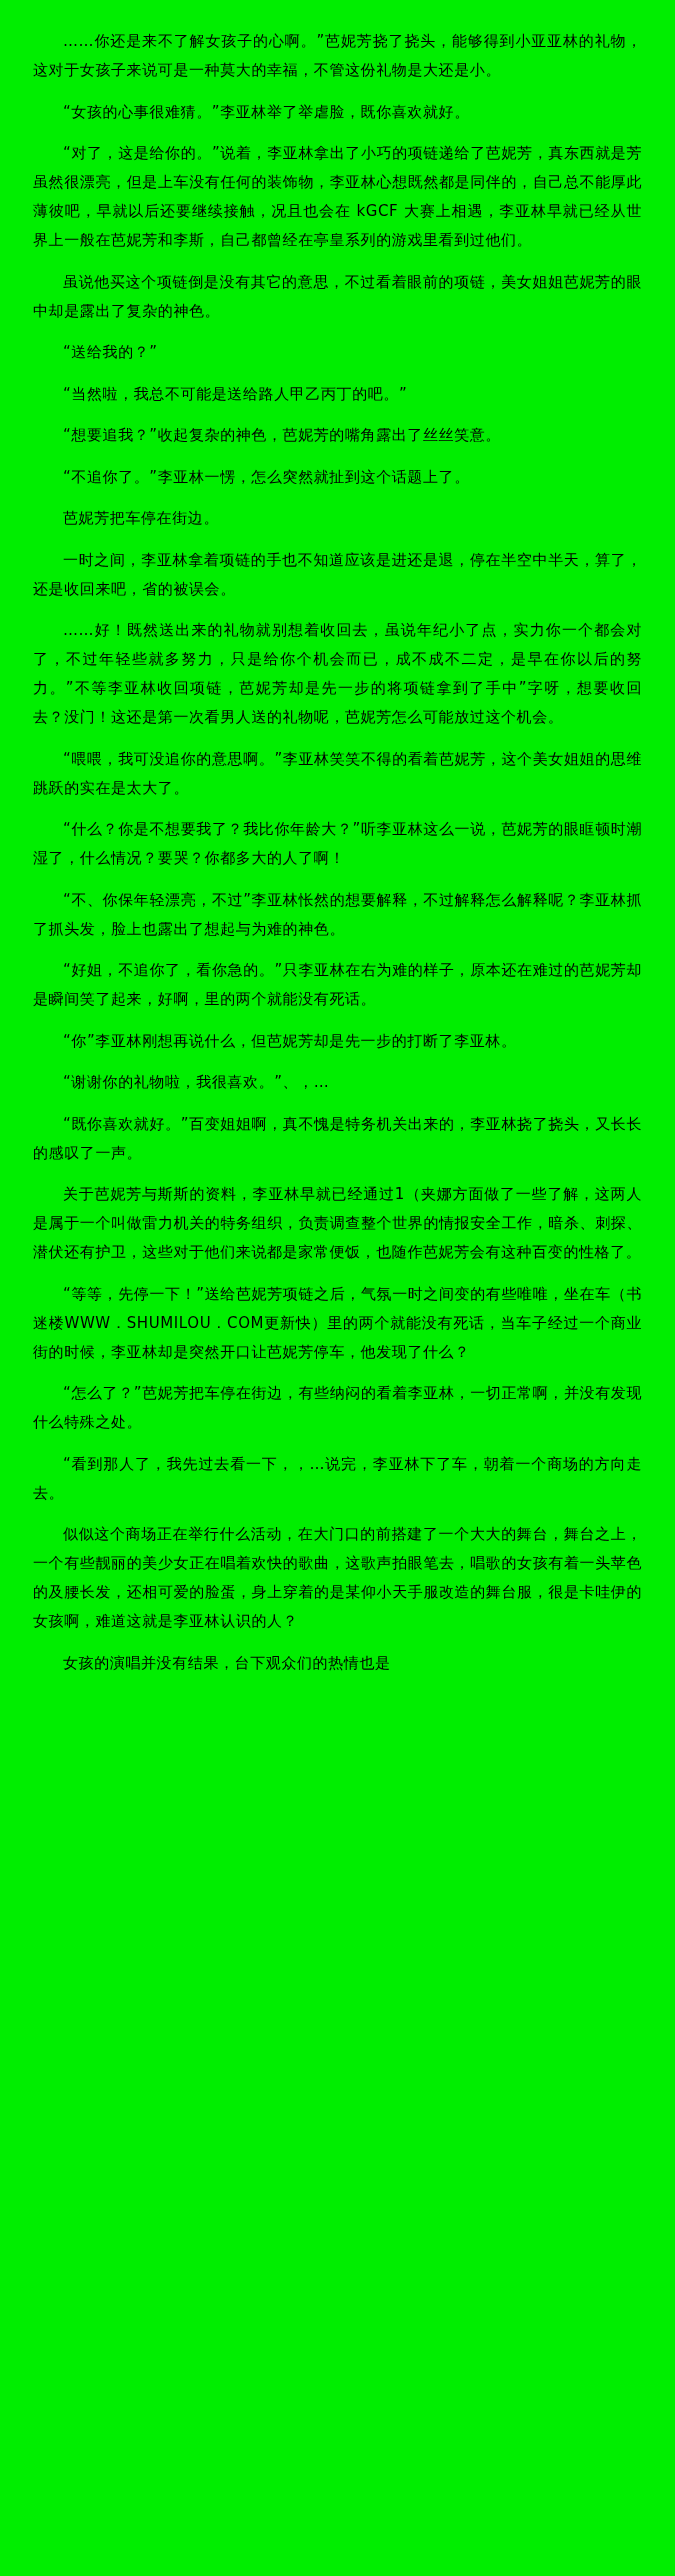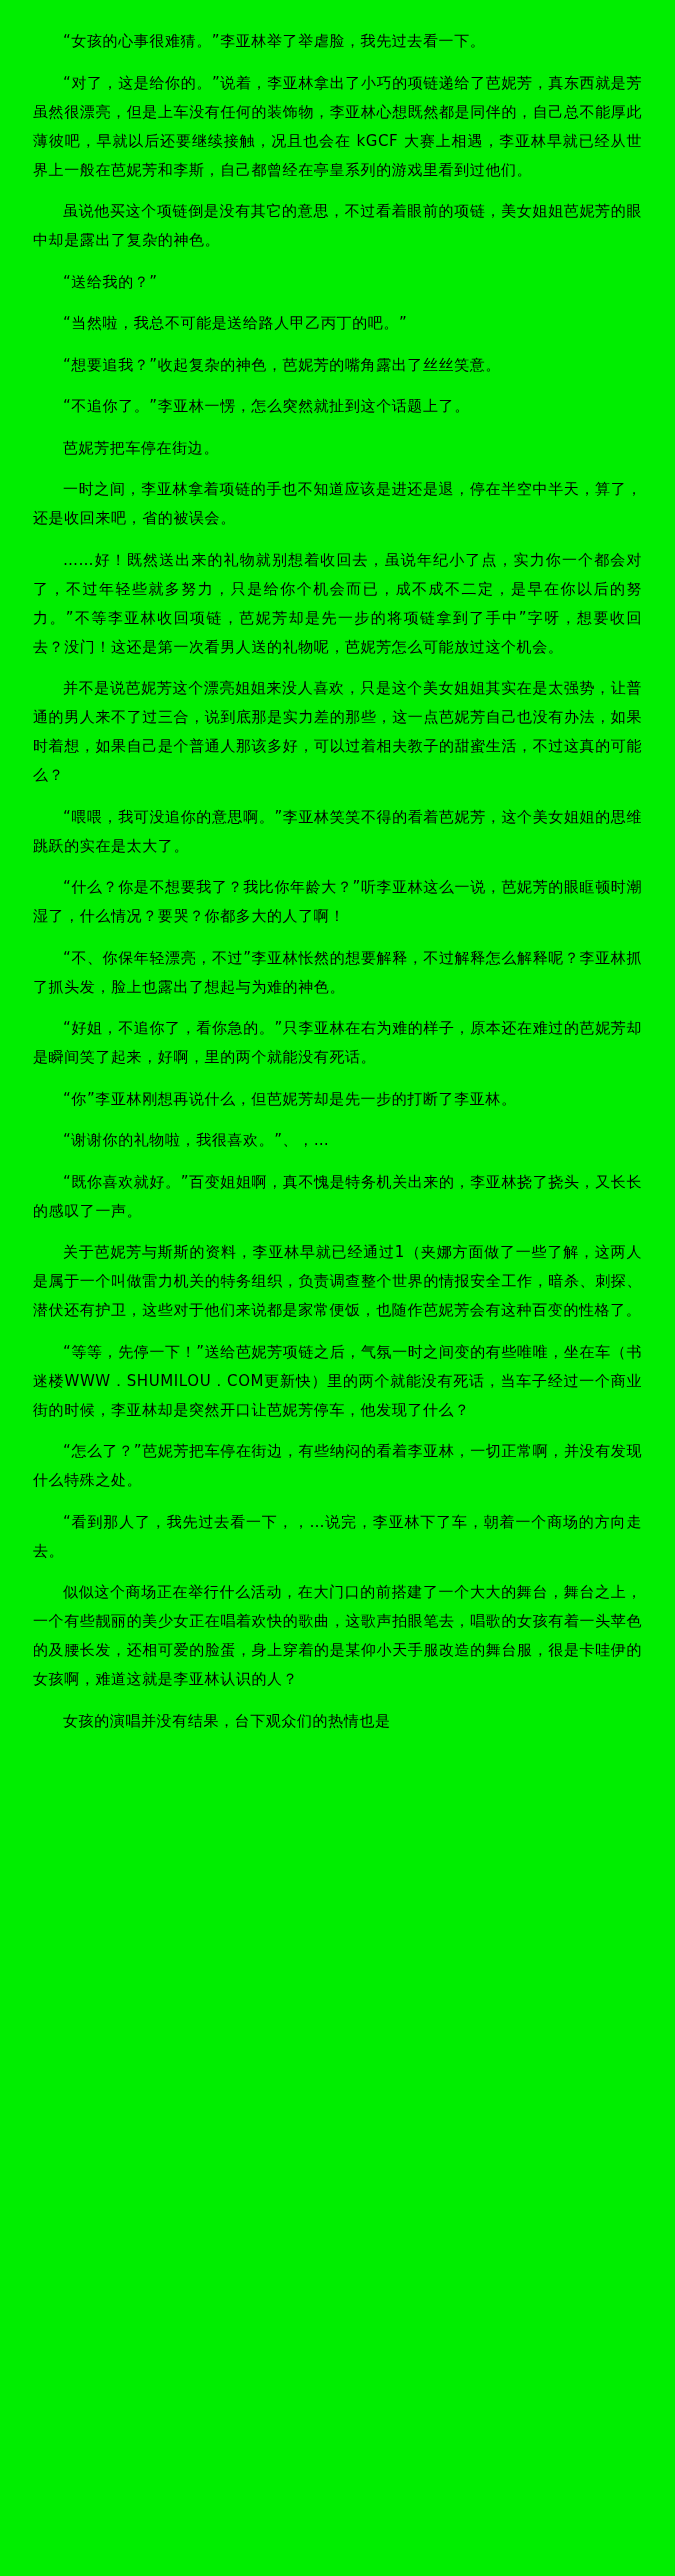--- a/index.html
+++ b/index.html
@@ -29,31 +29,31 @@
     margin: 0 0 12.5px 0;
     text-indent: 2em;
     color: #000;
     word-break: break-all;
   }
 </style>
 </head>
 <body>
 
 <div id="novel-page">
-  <p class="para">“女孩的心事很难猜。”李亚林举了举虐脸，我先过去看一下。</p>
+  <p class="para">……你还是来不了解女孩子的心啊。”芭妮芳挠了挠头，能够得到小亚亚林的礼物，这对于女孩子来说可是一种莫大的幸福，不管这份礼物是大还是小。</p>
+  <p class="para">“女孩的心事很难猜。”李亚林举了举虐脸，既你喜欢就好。</p>
   <p class="para">“对了，这是给你的。”说着，李亚林拿出了小巧的项链递给了芭妮芳，真东西就是芳虽然很漂亮，但是上车没有任何的装饰物，李亚林心想既然都是同伴的，自己总不能厚此薄彼吧，早就以后还要继续接触，况且也会在 kGCF 大赛上相遇，李亚林早就已经从世界上一般在芭妮芳和李斯，自己都曾经在亭皇系列的游戏里看到过他们。</p>
   <p class="para">虽说他买这个项链倒是没有其它的意思，不过看着眼前的项链，美女姐姐芭妮芳的眼中却是露出了复杂的神色。</p>
   <p class="para">“送给我的？”</p>
   <p class="para">“当然啦，我总不可能是送给路人甲乙丙丁的吧。”</p>
   <p class="para">“想要追我？”收起复杂的神色，芭妮芳的嘴角露出了丝丝笑意。</p>
   <p class="para">“不追你了。”李亚林一愣，怎么突然就扯到这个话题上了。</p>
   <p class="para">芭妮芳把车停在街边。</p>
   <p class="para">一时之间，李亚林拿着项链的手也不知道应该是进还是退，停在半空中半天，算了，还是收回来吧，省的被误会。</p>
   <p class="para">……好！既然送出来的礼物就别想着收回去，虽说年纪小了点，实力你一个都会对了，不过年轻些就多努力，只是给你个机会而已，成不成不二定，是早在你以后的努力。”不等李亚林收回项链，芭妮芳却是先一步的将项链拿到了手中”字呀，想要收回去？没门！这还是第一次看男人送的礼物呢，芭妮芳怎么可能放过这个机会。</p>
-  <p class="para">并不是说芭妮芳这个漂亮姐姐来没人喜欢，只是这个美女姐姐其实在是太强势，让普通的男人来不了过三合，说到底那是实力差的那些，这一点芭妮芳自己也没有办法，如果时着想，如果自己是个普通人那该多好，可以过着相夫教子的甜蜜生活，不过这真的可能么？</p>
   <p class="para">“喂喂，我可没追你的意思啊。”李亚林笑笑不得的看着芭妮芳，这个美女姐姐的思维跳跃的实在是太大了。</p>
   <p class="para">“什么？你是不想要我了？我比你年龄大？”听李亚林这么一说，芭妮芳的眼眶顿时潮湿了，什么情况？要哭？你都多大的人了啊！</p>
   <p class="para">“不、你保年轻漂亮，不过”李亚林怅然的想要解释，不过解释怎么解释呢？李亚林抓了抓头发，脸上也露出了想起与为难的神色。</p>
   <p class="para">“好姐，不追你了，看你急的。”只李亚林在右为难的样子，原本还在难过的芭妮芳却是瞬间笑了起来，好啊，里的两个就能没有死话。</p>
   <p class="para">“你”李亚林刚想再说什么，但芭妮芳却是先一步的打断了李亚林。</p>
   <p class="para">“谢谢你的礼物啦，我很喜欢。”、，…</p>
   <p class="para">“既你喜欢就好。”百变姐姐啊，真不愧是特务机关出来的，李亚林挠了挠头，又长长的感叹了一声。</p>
   <p class="para">关于芭妮芳与斯斯的资料，李亚林早就已经通过1（夹娜方面做了一些了解，这两人是属于一个叫做雷力机关的特务组织，负责调查整个世界的情报安全工作，暗杀、刺探、潜伏还有护卫，这些对于他们来说都是家常便饭，也随作芭妮芳会有这种百变的性格了。</p>
   <p class="para">“等等，先停一下！”送给芭妮芳项链之后，气氛一时之间变的有些唯唯，坐在车（书迷楼WWW．SHUMILOU．COM更新快）里的两个就能没有死话，当车子经过一个商业街的时候，李亚林却是突然开口让芭妮芳停车，他发现了什么？</p>
   <p class="para">“怎么了？”芭妮芳把车停在街边，有些纳闷的看着李亚林，一切正常啊，并没有发现什么特殊之处。</p>

